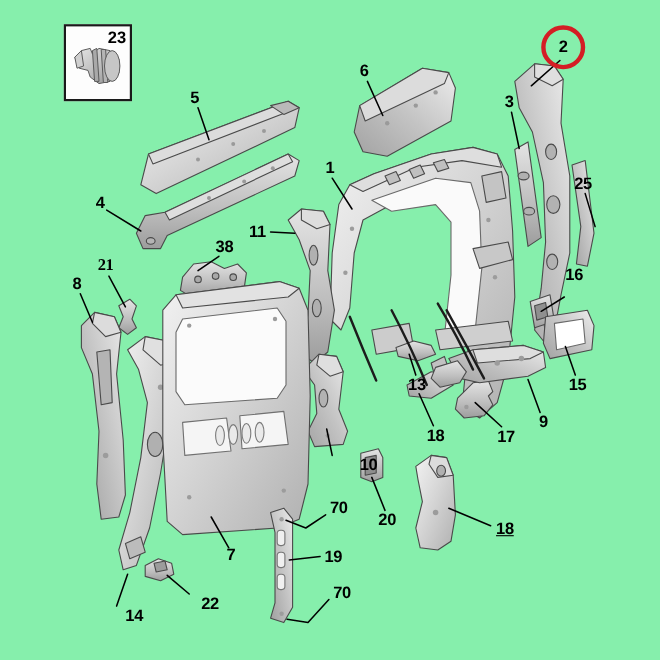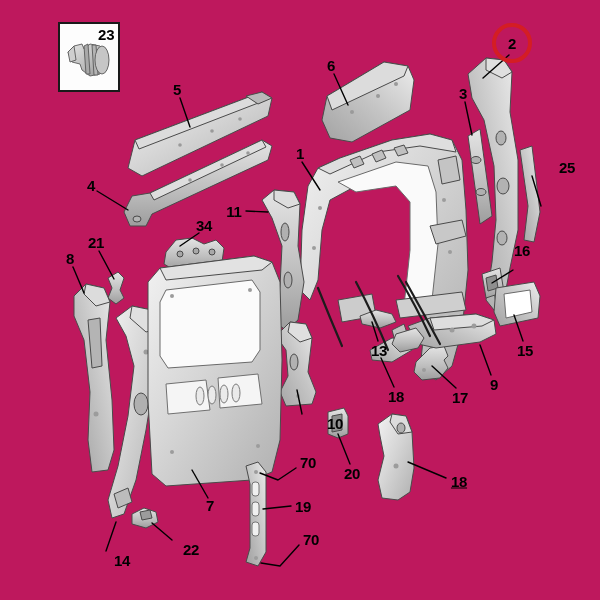--- a/index.html
+++ b/index.html
@@ -4,21 +4,21 @@
 <style>
   html, body {
     margin: 0;
     padding: 0;
     background: #ffffff;
   }
   #diagram-root {
     position: relative;
     width: 600px;
     height: 600px;
-    background: #be185d;
+    background: #86efac;
     font-family: "Liberation Sans", sans-serif;
     overflow: hidden;
   }
   #diagram-svg {
     position: absolute;
     left: 0;
     top: 0;
     width: 600px;
     height: 600px;
   }
@@ -349,20 +349,20 @@
   <div class="callout-label" style="left:234px; top:211px;">11</div>
   <div class="callout-label" style="left:396px; top:396px;">18</div>
   <div class="callout-label" style="left:379px; top:350px;">13</div>
   <div class="callout-label" style="left:122px; top:560px;">14</div>
   <div class="callout-label" style="left:525px; top:350px;">15</div>
   <div class="callout-label" style="left:522px; top:250px;">16</div>
   <div class="callout-label" style="left:460px; top:397px;">17</div>
   <div class="callout-label" style="left:459px; top:481px;text-decoration:underline;">18</div>
   <div class="callout-label" style="left:303px; top:506px;text-align:right;">19</div>
   <div class="callout-label" style="left:352px; top:473px;">20</div>
-  <div class="callout-label" style="left:96px;  top:242px;">21</div>
+  <div class="callout-label" style="left:96px;  top:242px;font-family:Liberation Serif, serif;">21</div>
   <div class="callout-label" style="left:175px; top:549px;margin-left:16px;">22</div>
-  <div class="callout-label" style="left:204px; top:225px;">34</div>
-  <div class="callout-label" style="left:530px; top:167px;margin-left:37px;">25</div>
+  <div class="callout-label" style="left:204px; top:225px;">38</div>
+  <div class="callout-label" style="left:530px; top:167px;">25</div>
   <div class="callout-label" style="left:308px; top:462px;">70</div>
   <div class="callout-label" style="left:311px; top:539px;">70</div>
 
 </div>
 
 </body></html>

